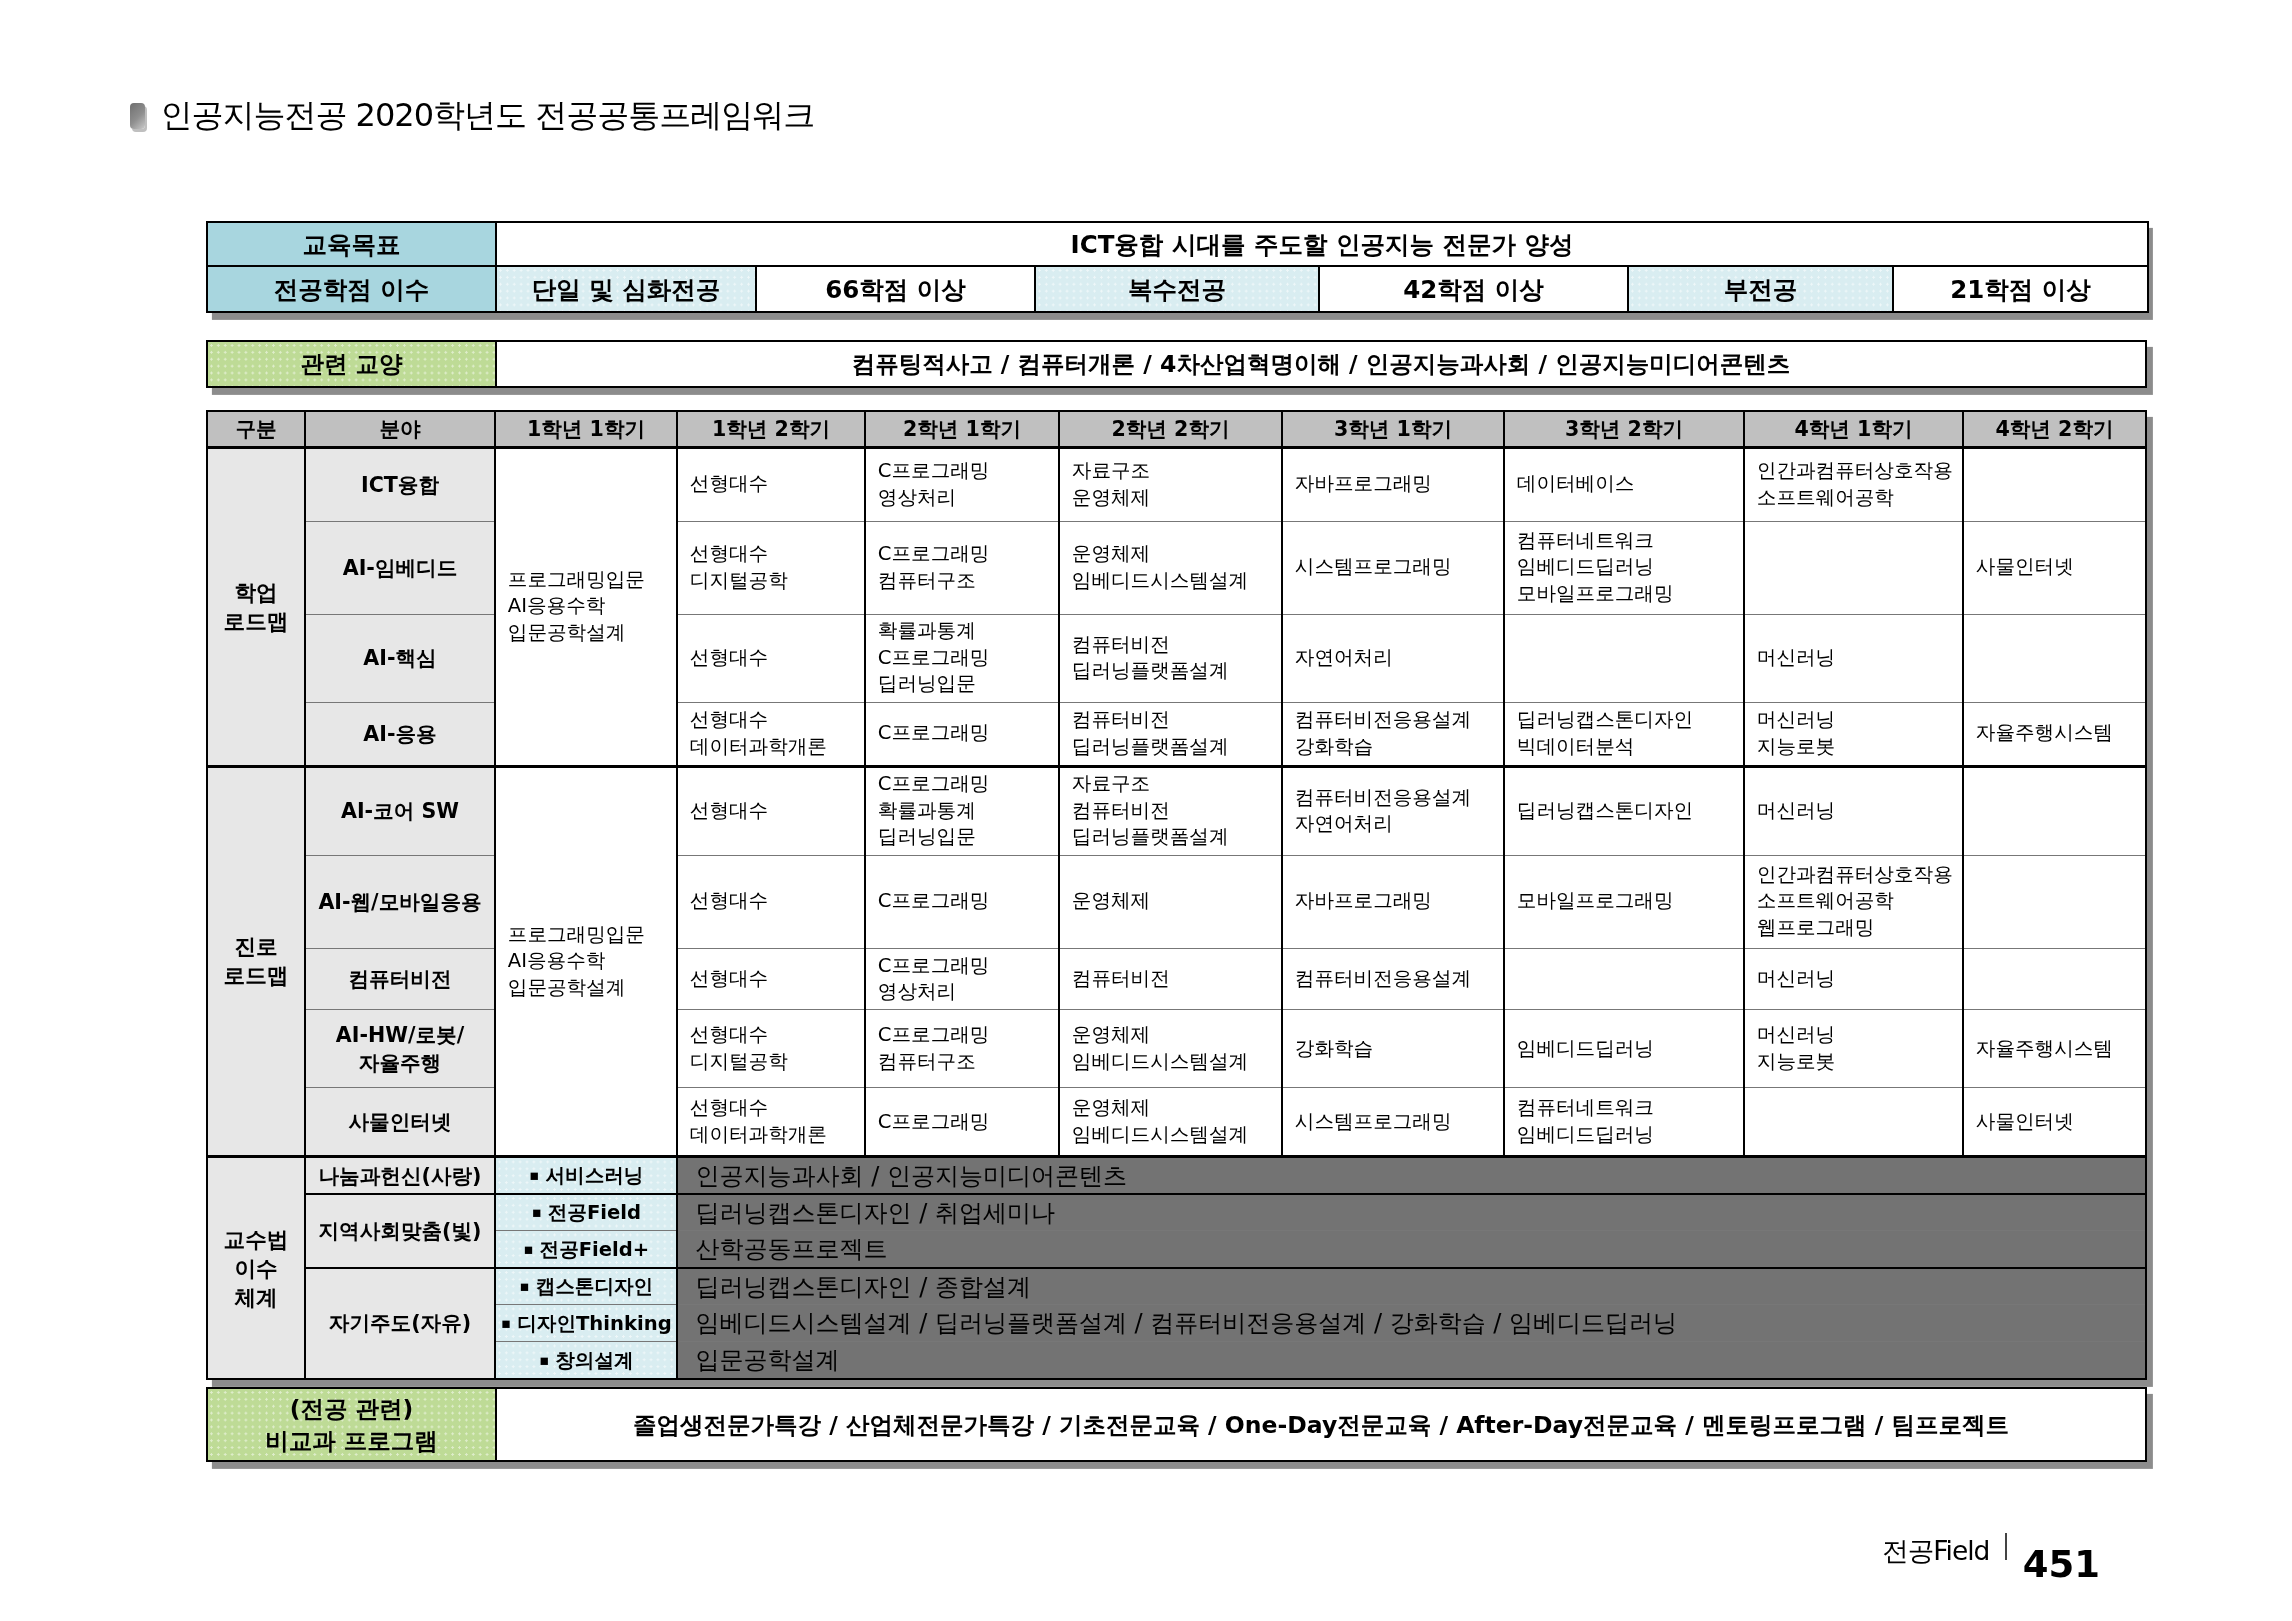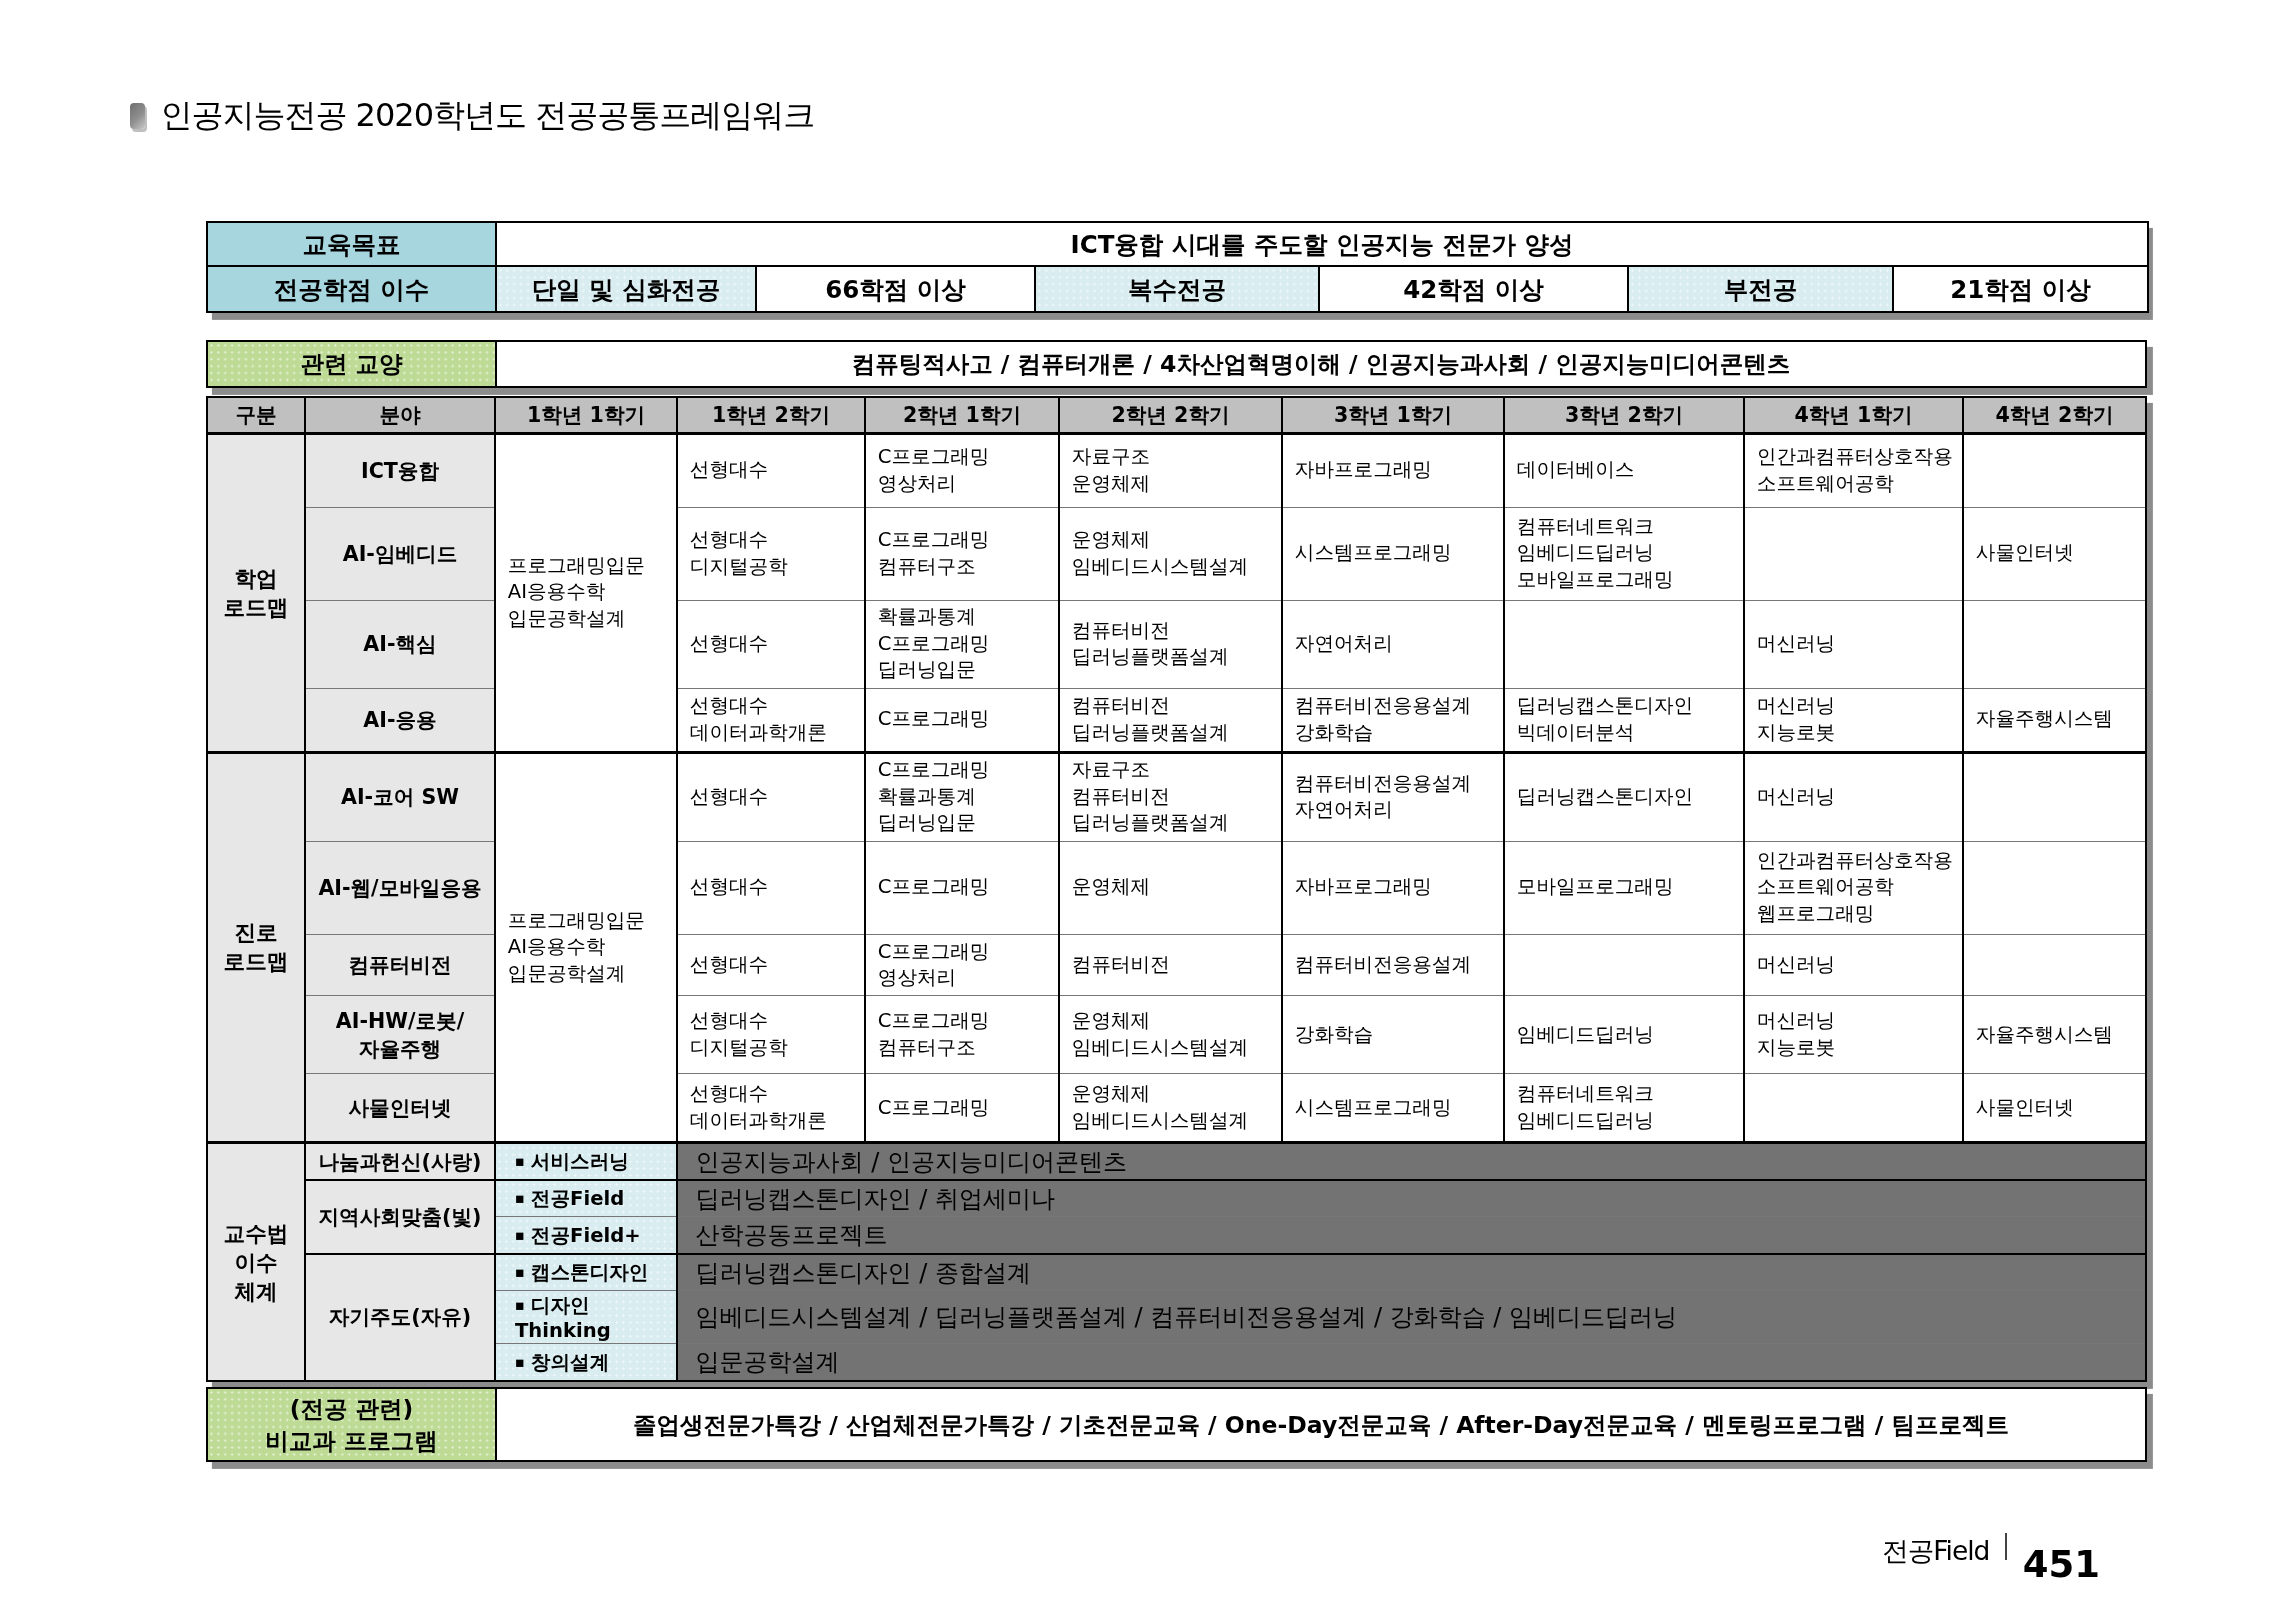--- a/index.html
+++ b/index.html
@@ -43,21 +43,21 @@
   .main th, .main td { border-left:2px solid #000; border-top:1px solid #777; }
   .main tr.head th { background:var(--header_gray,#c0c0c0); border-top:none; font-size:20.6px; font-weight:bold; text-align:center; }
   .main tr.gstart td, .main tr.gstart th { border-top:3.9px solid #000; }
   .main tr.astart td { border-top:2px solid #000; }
   .glabel { background:var(--cell_gray,#e7e7e7); font-weight:bold; text-align:center; font-size:21.6px; white-space:pre-line; }
   .field  { background:var(--cell_gray,#e7e7e7); font-weight:bold; text-align:center; font-size:20.6px; white-space:pre-line; }
   .c { background:#fff; text-align:left; font-size:19.6px; padding:3.9px 5.9px 3.9px 11.8px; white-space:pre-line; line-height:1.35; }
   .bullet { background:var(--light_teal,#d9edf1);
             background-image:radial-gradient(rgba(255,255,255,0.55) 1px, transparent 1.4px);
             background-size:6.9px 6.9px;
-            font-weight:bold; font-size:19.6px; text-align:left; padding-left:19px; border-right:2px solid #000; }
+            font-weight:bold; font-size:19.6px; text-align:center; padding-left:2px; border-right:2px solid #000; }
   .bullet .bq { font-size:14.7px; margin-right:5.9px; position:relative; top:-2px; }
   .content { background:#737373; text-align:left; font-size:24px; padding-left:17.6px; }
 
   
   .one { width:1941px; border:2.9px solid #000; }
   .one th, .one td { border:2px solid #000; font-size:23.5px; }
   .one th { font-weight:bold; text-align:center; }
   .one td { font-weight:bold; text-align:center; }
   .extra-label { font-size:21.6px; }
 
@@ -114,21 +114,21 @@
         </colgroup>
       <tbody>
           <tr style="height:46px">
         <th class="green">관련 교양</th>
         <td>컴퓨팅적사고 / 컴퓨터개론 / 4차산업혁명이해 / 인공지능과사회 / 인공지능미디어콘텐츠</td>
       </tr>
     </tbody>
       </table>
   </div>
 
-  <div class="blk" style="top:396px;">
+  <div class="blk" style="top:410px;">
     <table class="main">
       <colgroup>
         <col style="width:98px">
           <col style="width:190px">
           <col style="width:182px">
           <col style="width:188px">
         <col style="width:194px">
           <col style="width:223px">
           <col style="width:222px">
           <col style="width:240px">

